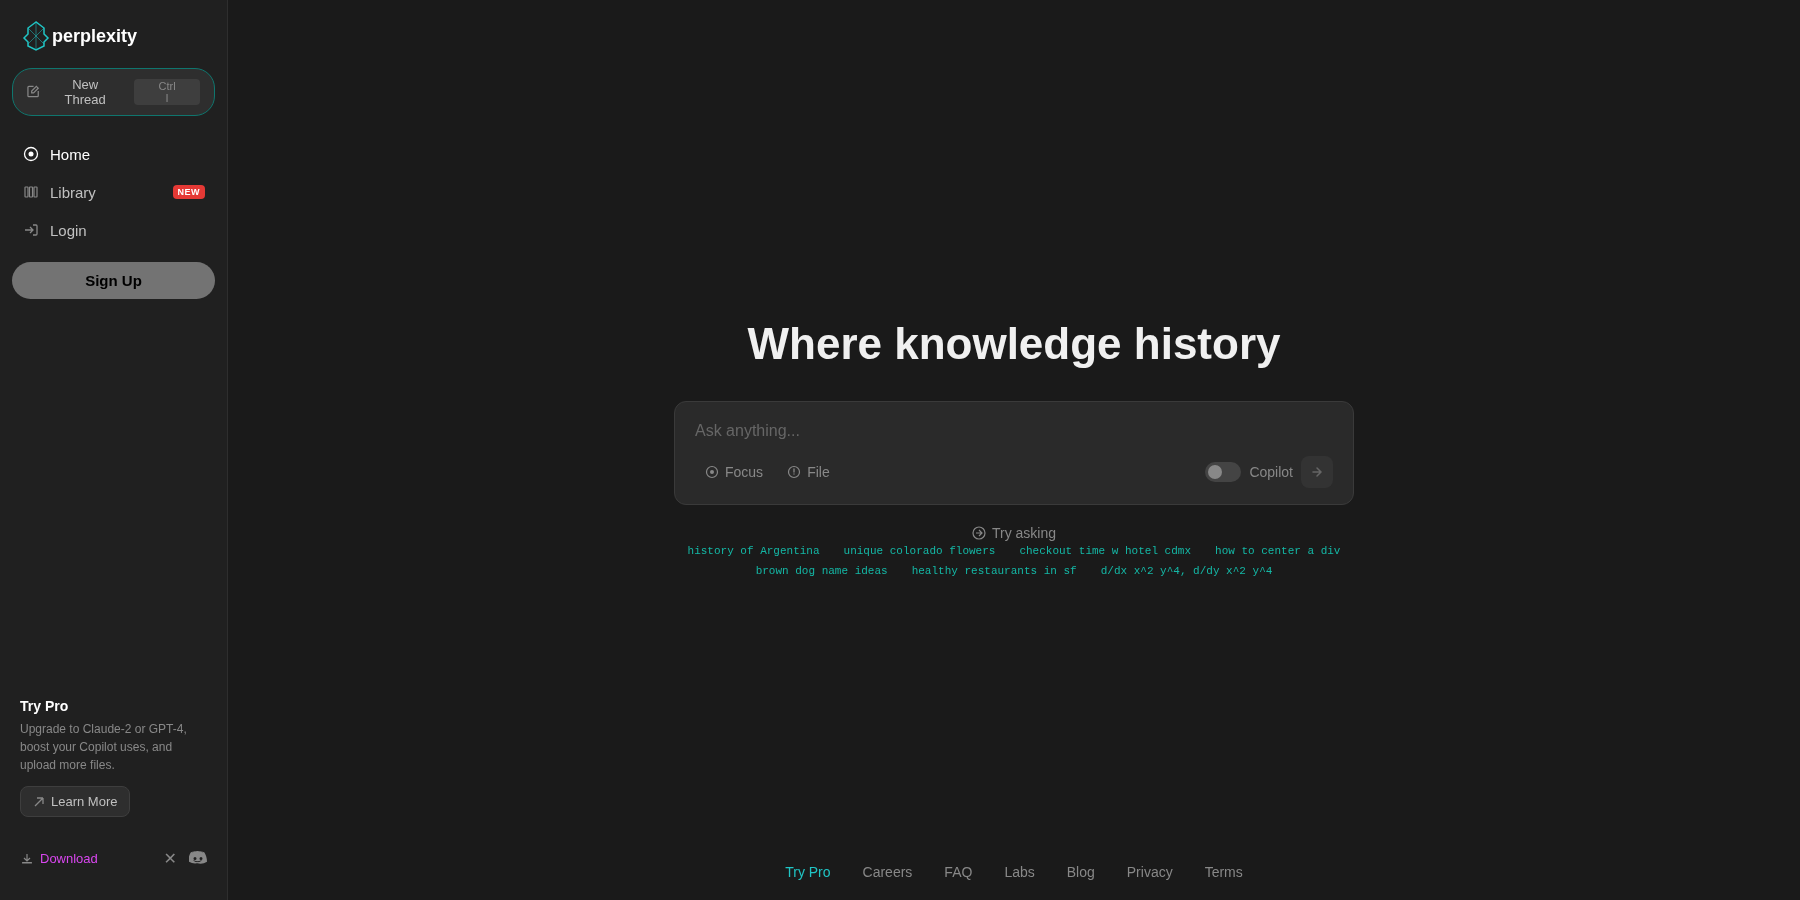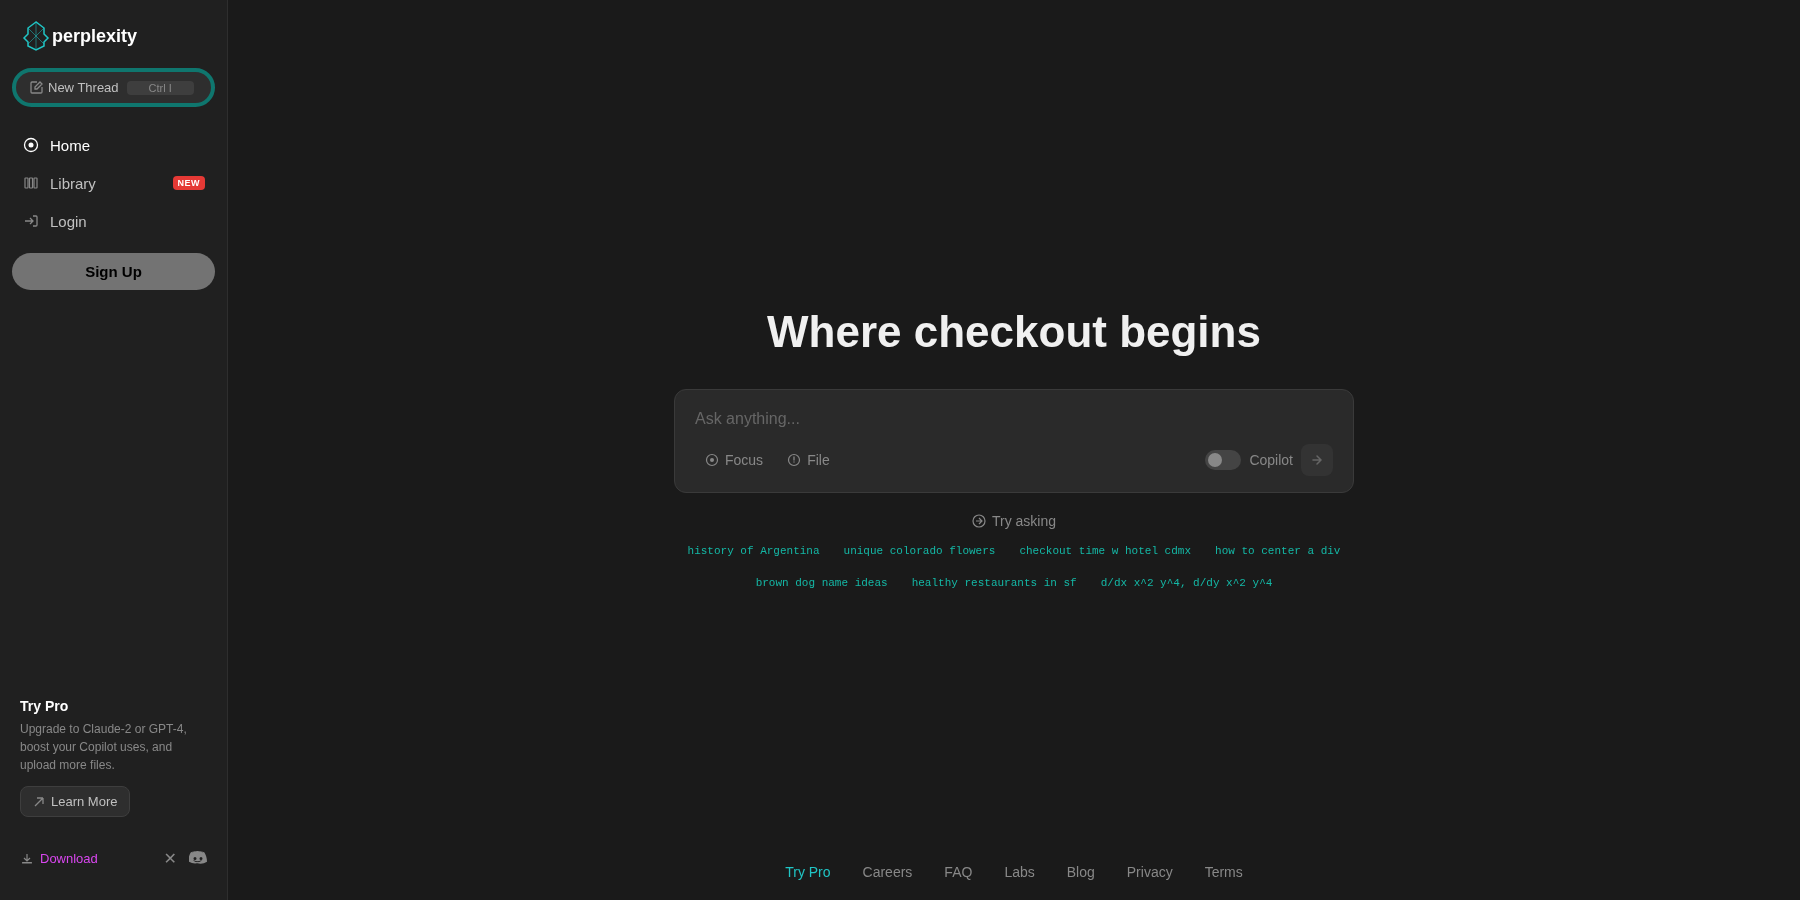--- a/index.html
+++ b/index.html
@@ -40,23 +40,23 @@
 
     .logo-text {
       font-size: 18px;
       font-weight: 600;
       color: #ffffff;
     }
 
     .new-thread-btn {
       display: flex;
       align-items: center;
-      gap: 4px;
+      gap: 12px;
       background: #2e2e2e;
-      border: 4px solid #0f766e;
+      border: 1px solid #0f766e;
       border-radius: 20px;
       padding: 8px 14px;
       color: #c0c0c0;
       font-size: 13px;
       cursor: pointer;
       margin-bottom: 20px;
       width: 100%;
     }
 
     .new-thread-btn .shortcut {
@@ -301,21 +301,20 @@
       display: flex;
       align-items: center;
       justify-content: center;
       font-size: 16px;
     }
 
     .try-asking-area {
       display: flex;
       flex-direction: column;
       align-items: center;
-      gap: 12px;
       width: 100%;
     }
 
     .try-asking-label {
       display: flex;
       align-items: center;
       gap: 6px;
       color: #888;
       font-size: 14px;
     }
@@ -451,21 +450,21 @@
             <path d="M15.2 1.3C14.1.8 12.9.4 11.6.2l-.2.4c1.2.3 2.3.8 3.3 1.4A11.5 11.5 0 002.3 2C3.3 1.4 4.5.9 5.7.6L5.5.2C4.2.4 3 .8 1.9 1.3A12.2 12.2 0 000 10.7a11.8 11.8 0 009 1.4l.3-.8a9.8 9.8 0 01-5-1.6l.5-.4a8.4 8.4 0 007.4 0l.5.4a9.8 9.8 0 01-5 1.6l.2.8A11.8 11.8 0 0018 10.7C18 7 16.9 3.8 15.2 1.3zM6 9a1.5 1.5 0 110-3 1.5 1.5 0 010 3zm6 0a1.5 1.5 0 110-3 1.5 1.5 0 010 3z"></path>
           </svg>
         </span>
       </div>
     </div>
   </div>
 </div>
 
 <div class="main-content">
   <div class="hero-section">
-    <h1 class="hero-title">Where checkout begins</h1>
+    <h1 class="hero-title">Where knowledge history</h1>
 
     <div class="search-box">
       <input class="search-input" type="text" placeholder="Ask anything..." style="">
       <div class="search-toolbar">
         <button class="toolbar-btn">
           <svg width="14" height="14" viewBox="0 0 14 14" fill="none">
             <circle cx="7" cy="7" r="5.5" stroke="#888" stroke-width="1.2"></circle>
             <circle cx="7" cy="7" r="2" fill="#888"></circle>
           </svg>
           <span>Focus</span>

